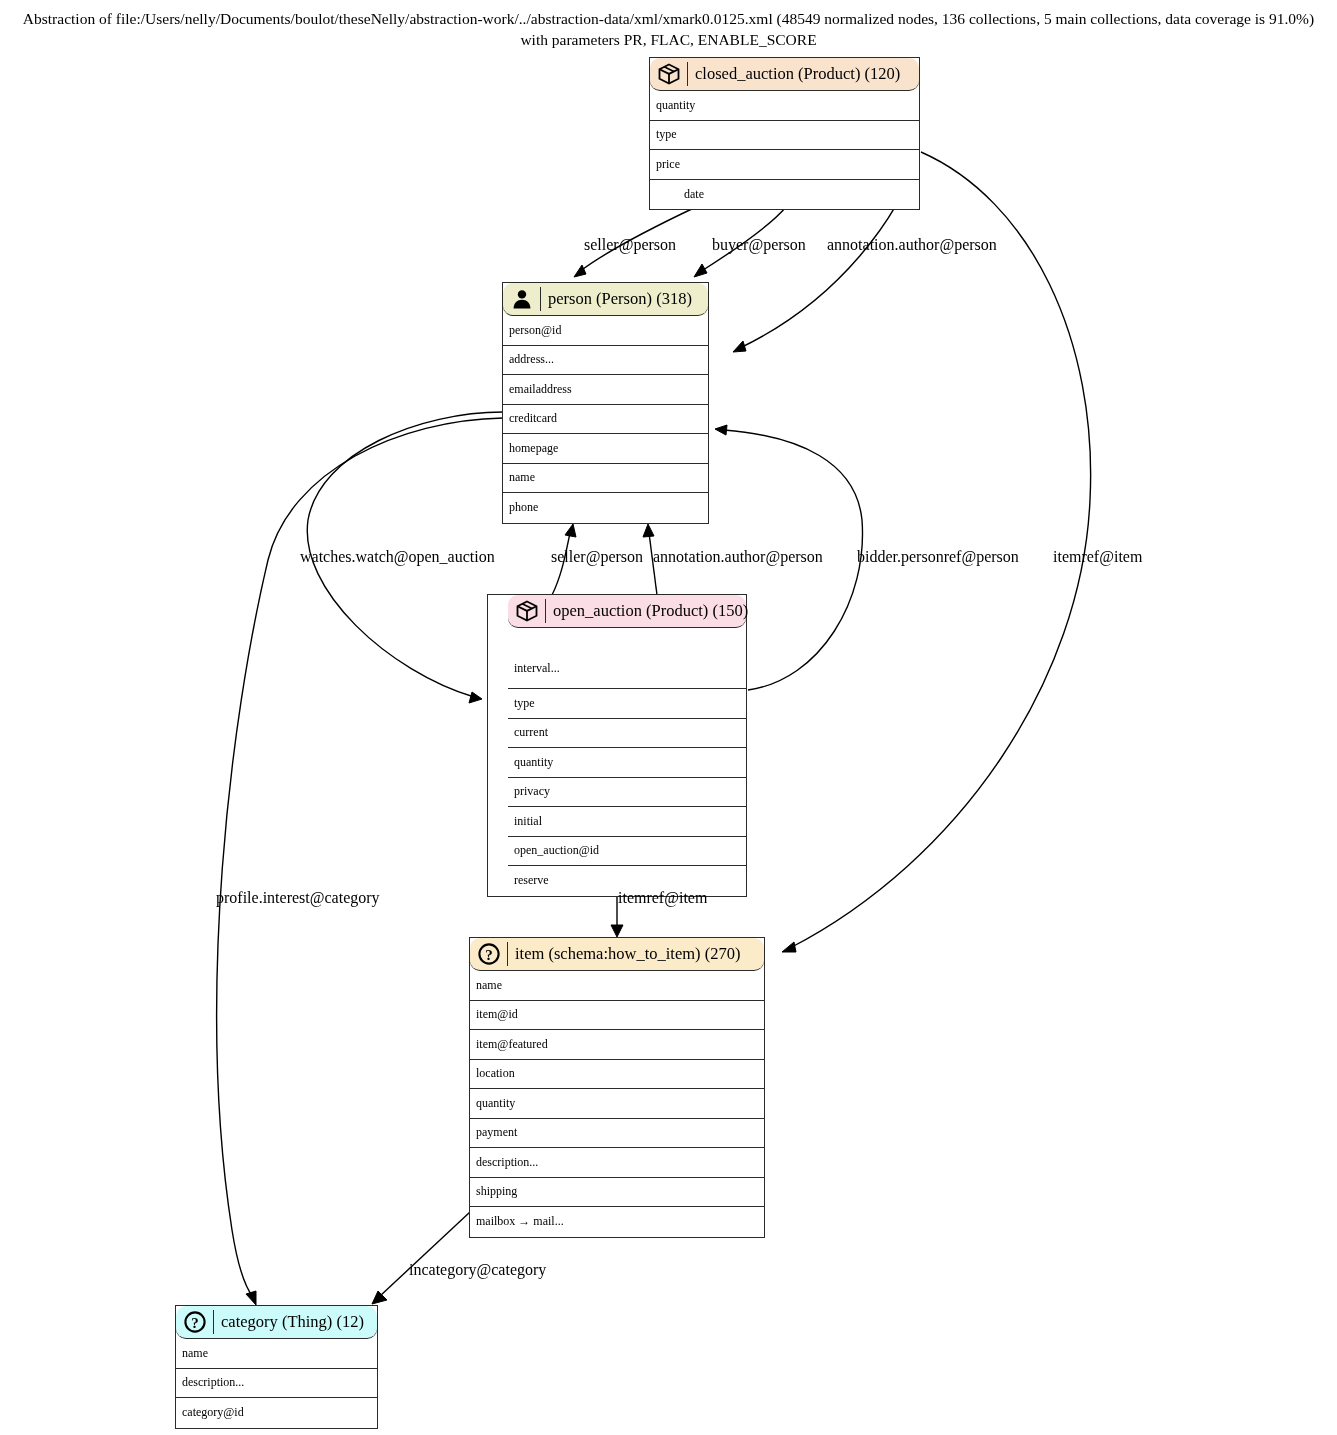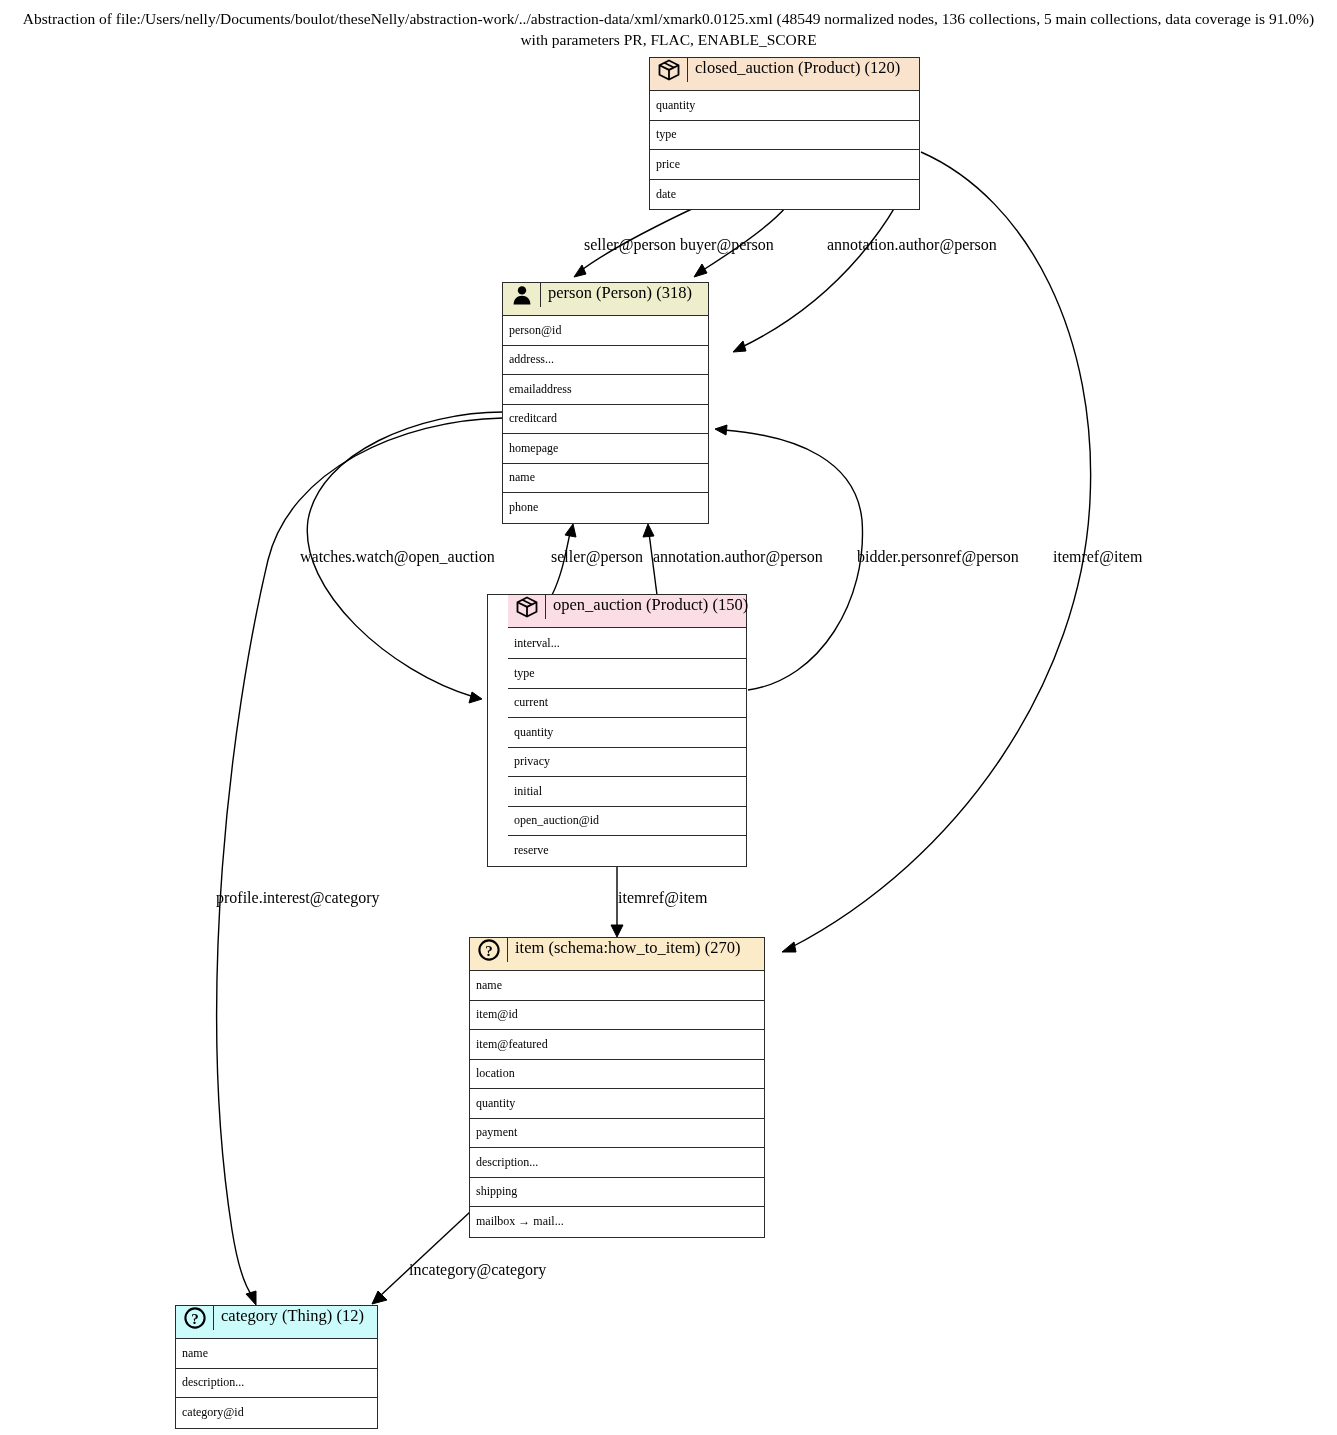--- a/index.html
+++ b/index.html
@@ -36,23 +36,24 @@
   svg#edges polygon { fill: #000; stroke: #000; stroke-width: 1px; }
 
   .node {
     position: absolute;
     border: 1.6px solid #2b2b2b;
     box-sizing: border-box;
     background: #fff;
   }
   .node .hdr {
     display: flex;
-    align-items: flex-start;
+    align-items: center;
     border-bottom: 1.6px solid #2b2b2b;
     box-sizing: border-box;
+    border-radius: 10px;
   }
   .node .hdr .ico {
     width: 38px;
     min-width: 38px;
     display: flex;
     align-items: center;
     justify-content: center;
     border-right: 1.4px solid #2b2b2b;
     box-sizing: border-box;
   }
@@ -159,21 +160,21 @@
         <path d="M2.5 7.2 L12 11.9 L21.5 7.2" fill="none" stroke="#000" stroke-width="1.8"></path>
         <path d="M12 11.9 L12 21.5" fill="none" stroke="#000" stroke-width="1.8"></path>
         <path d="M7.2 4.8 L16.8 9.5" fill="none" stroke="#000" stroke-width="1.6"></path>
       </svg>
     </div>
     <div class="ttl">closed_auction (Product) (120)</div>
   </div>
   <div class="row" style="height:29.5px;">quantity</div>
   <div class="row" style="height:29.5px;">type</div>
   <div class="row" style="height:29.5px;">price</div>
-  <div class="row" style="height:29.5px;">date</div>
+  <div class="row" style="height:29.5px;margin-left:28px;">date</div>
 </div>
 
 <div class="node" style="left:502px; top:282px; width:207px;">
   <div class="hdr" style="height:33px; background:#eeeecc;">
     <div class="ico">
       <svg width="24" height="24" viewBox="0 0 24 24">
         <circle cx="12" cy="7.4" r="4.2" fill="#000"></circle>
         <path d="M3.6 21.5 C3.6 15.6 7.4 12.7 12 12.7 C16.6 12.7 20.4 15.6 20.4 21.5 Z" fill="#000"></path>
       </svg>
     </div>
@@ -193,21 +194,21 @@
     <div class="ico">
       <svg width="24" height="24" viewBox="0 0 24 24">
         <path d="M12 2.5 L21.5 7.2 L21.5 16.8 L12 21.5 L2.5 16.8 L2.5 7.2 Z" fill="none" stroke="#000" stroke-width="1.8"></path>
         <path d="M2.5 7.2 L12 11.9 L21.5 7.2" fill="none" stroke="#000" stroke-width="1.8"></path>
         <path d="M12 11.9 L12 21.5" fill="none" stroke="#000" stroke-width="1.8"></path>
         <path d="M7.2 4.8 L16.8 9.5" fill="none" stroke="#000" stroke-width="1.6"></path>
       </svg>
     </div>
     <div class="ttl">open_auction (Product) (150)</div>
   </div>
-  <div class="row" style="height:31px;">interval...</div>
+  <div class="row" style="height:41px;margin-top:20px;">interval...</div>
   <div class="row" style="height:29.5px;">type</div>
   <div class="row" style="height:29.5px;">current</div>
   <div class="row" style="height:29.5px;">quantity</div>
   <div class="row" style="height:29.5px;">privacy</div>
   <div class="row" style="height:29.5px;">initial</div>
   <div class="row" style="height:29.5px;">open_auction@id</div>
   <div class="row" style="height:29.5px;">reserve</div>
 </div>
 
 <div class="node" style="left:469px; top:937px; width:296px;">
@@ -240,21 +241,21 @@
       </svg>
     </div>
     <div class="ttl">category (Thing) (12)</div>
   </div>
   <div class="row" style="height:29.5px;">name</div>
   <div class="row" style="height:29.5px;">description...</div>
   <div class="row" style="height:29.5px;">category@id</div>
 </div>
 
 <div class="edge-label" style="left:584px;  top:236px;">seller@person</div>
-<div class="edge-label" style="left:680px;  top:236px;">buyer@person</div>
+<div class="edge-label" style="left:712px;  top:236px;">buyer@person</div>
 <div class="edge-label" style="left:827px;  top:236px;">annotation.author@person</div>
 <div class="edge-label" style="left:300px;  top:548px;">watches.watch@open_auction</div>
 <div class="edge-label" style="left:551px;  top:548px;">seller@person</div>
 <div class="edge-label" style="left:653px;  top:548px;">annotation.author@person</div>
 <div class="edge-label" style="left:857px;  top:548px;">bidder.personref@person</div>
 <div class="edge-label" style="left:1053px; top:548px;">itemref@item</div>
 <div class="edge-label" style="left:216px;  top:889px;">profile.interest@category</div>
 <div class="edge-label" style="left:618px;  top:889px;">itemref@item</div>
 <div class="edge-label" style="left:409px;  top:1261px;">incategory@category</div>
 

